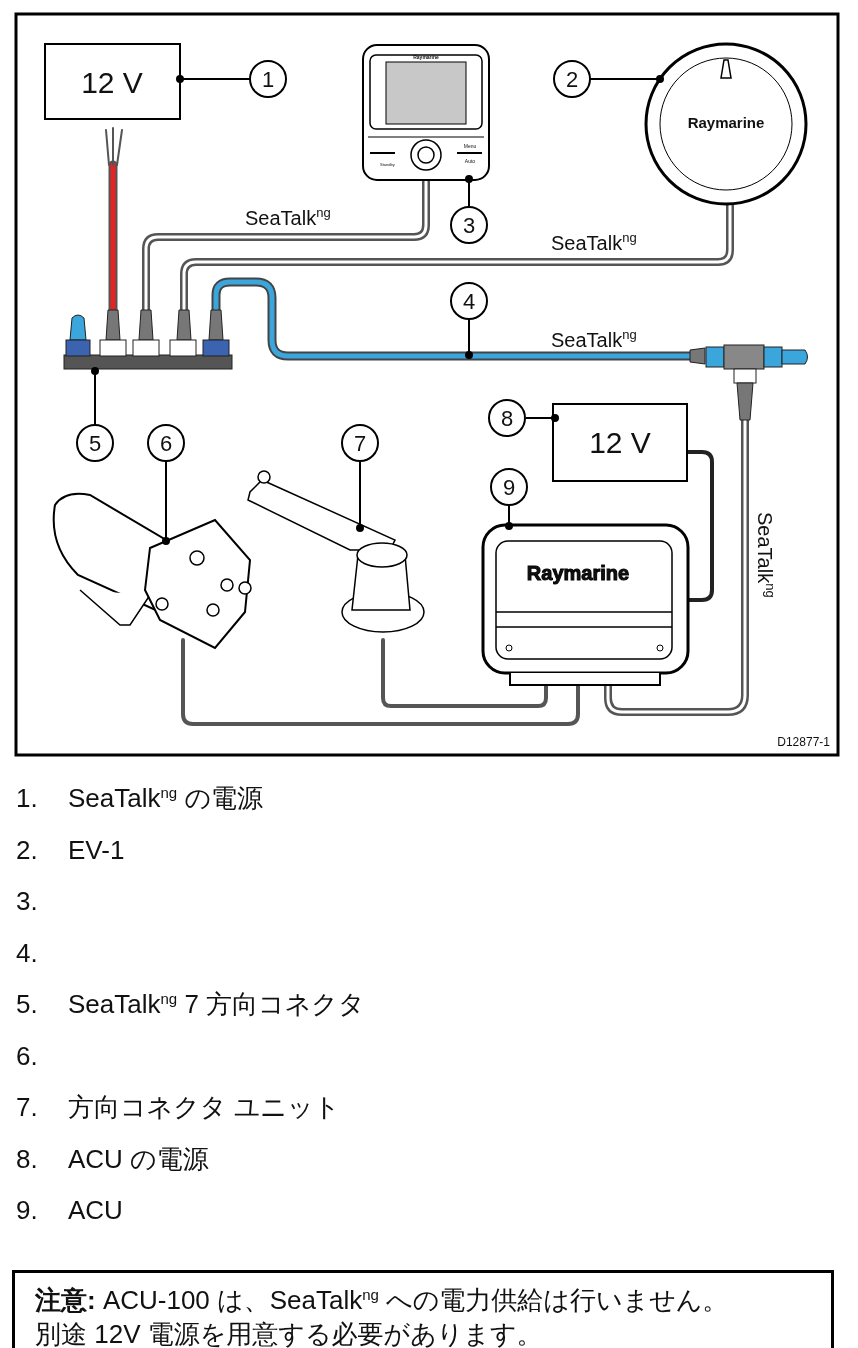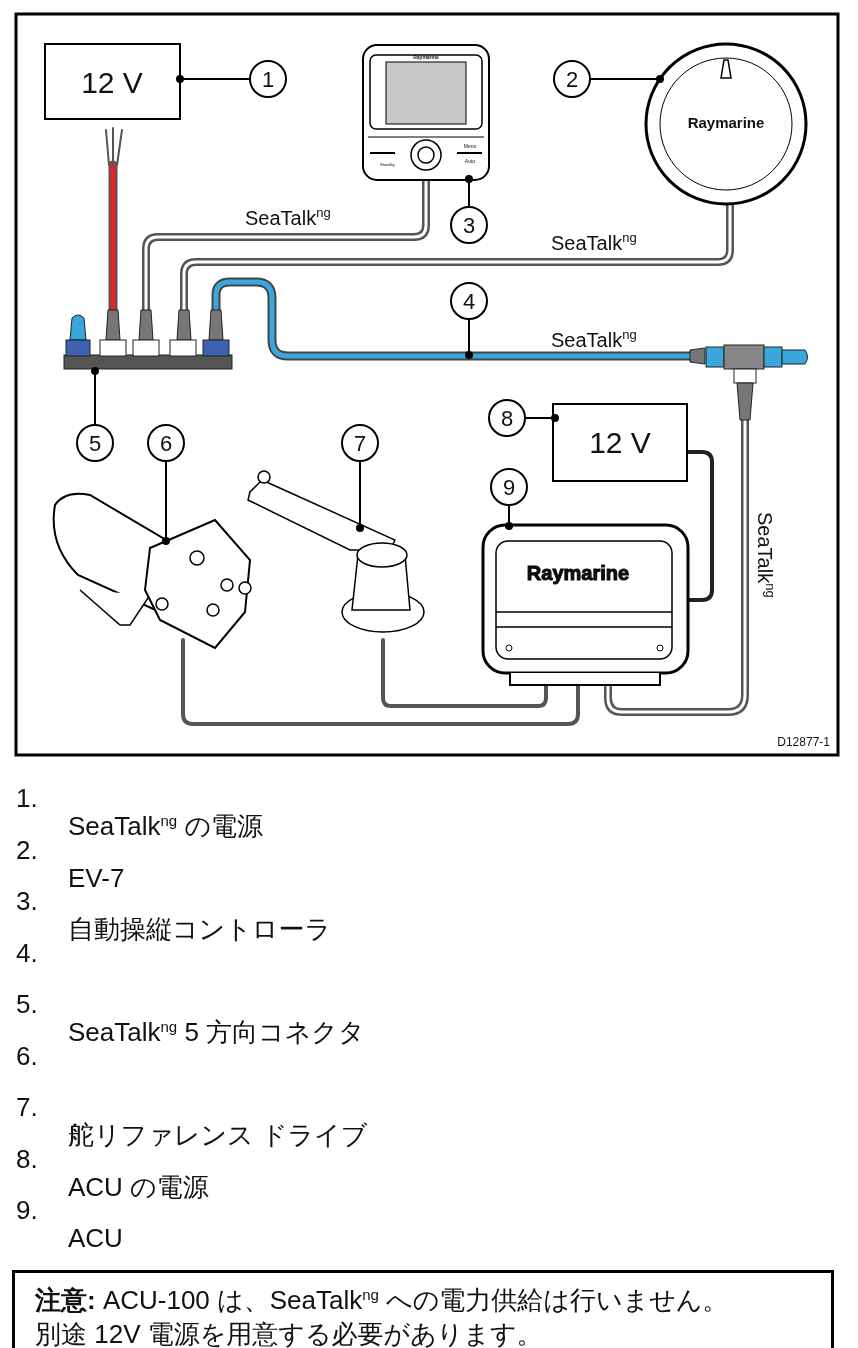--- a/index.html
+++ b/index.html
@@ -3,21 +3,21 @@
 <meta charset="utf-8">
 <style>
   html, body { margin:0; padding:0; background:#ffffff; }
   body { width:858px; height:1348px; position:relative; overflow:hidden;
          font-family:"Liberation Sans","DejaVu Sans",sans-serif; color:#111; }
   #diagram { position:absolute; left:0; top:0; width:858px; height:770px; }
   .svgtext { font-family:"Liberation Sans","DejaVu Sans",sans-serif; fill:#111; }
   .legend { position:absolute; left:16px; top:778px; width:820px; }
   .legend-item { position:relative; height:51.5px; font-size:26px; line-height:40px; display:flex; }
   .legend-num { width:52px; display:inline-block; }
-  .legend-label { display:inline-block;margin-top:28px; }
+  .legend-label { display:inline-block; }
   .legend-label sup, .note sup { font-size:15px; vertical-align:9px; line-height:0; }
   .note { position:absolute; left:12px; top:1270px; width:822px; height:84px;
           border:3px solid #000; box-sizing:border-box; padding:10px 18px 0 20px;
           font-size:26px; line-height:34px; }
   .note b { font-weight:bold; }
 </style>
 </head>
 <body>
 
 <svg id="diagram" viewBox="0 0 858 770" xmlns="http://www.w3.org/2000/svg">
@@ -217,39 +217,38 @@
   <text class="svgtext" x="830" y="746" font-size="12" text-anchor="end">D12877-1</text>
 </svg>
 
 <div class="legend">
   <div class="legend-item">
       <span class="legend-num">1.</span>
       <span class="legend-label"><span>SeaTalk</span><sup>ng</sup><span> の電源</span></span>
     </div>
   <div class="legend-item">
       <span class="legend-num">2.</span>
-      <span class="legend-label"><span>EV-7</span></span>
+      <span class="legend-label"><span>EV-1</span></span>
     </div>
   <div class="legend-item">
       <span class="legend-num">3.</span>
-      <span class="legend-label"><span>自動操縦コントローラ</span></span>
     </div>
   <div class="legend-item">
       <span class="legend-num">4.</span>
     </div>
   <div class="legend-item">
       <span class="legend-num">5.</span>
-      <span class="legend-label"><span>SeaTalk</span><sup>ng</sup><span> 5 方向コネクタ</span></span>
+      <span class="legend-label"><span>SeaTalk</span><sup>ng</sup><span> 7 方向コネクタ</span></span>
     </div>
   <div class="legend-item">
       <span class="legend-num">6.</span>
     </div>
   <div class="legend-item">
       <span class="legend-num">7.</span>
-      <span class="legend-label"><span>舵リファレンス ドライブ</span></span>
+      <span class="legend-label"><span>方向コネクタ ユニット</span></span>
     </div>
   <div class="legend-item">
       <span class="legend-num">8.</span>
       <span class="legend-label"><span>ACU の電源</span></span>
     </div>
   <div class="legend-item">
       <span class="legend-num">9.</span>
       <span class="legend-label"><span>ACU</span></span>
     </div>
 </div>

